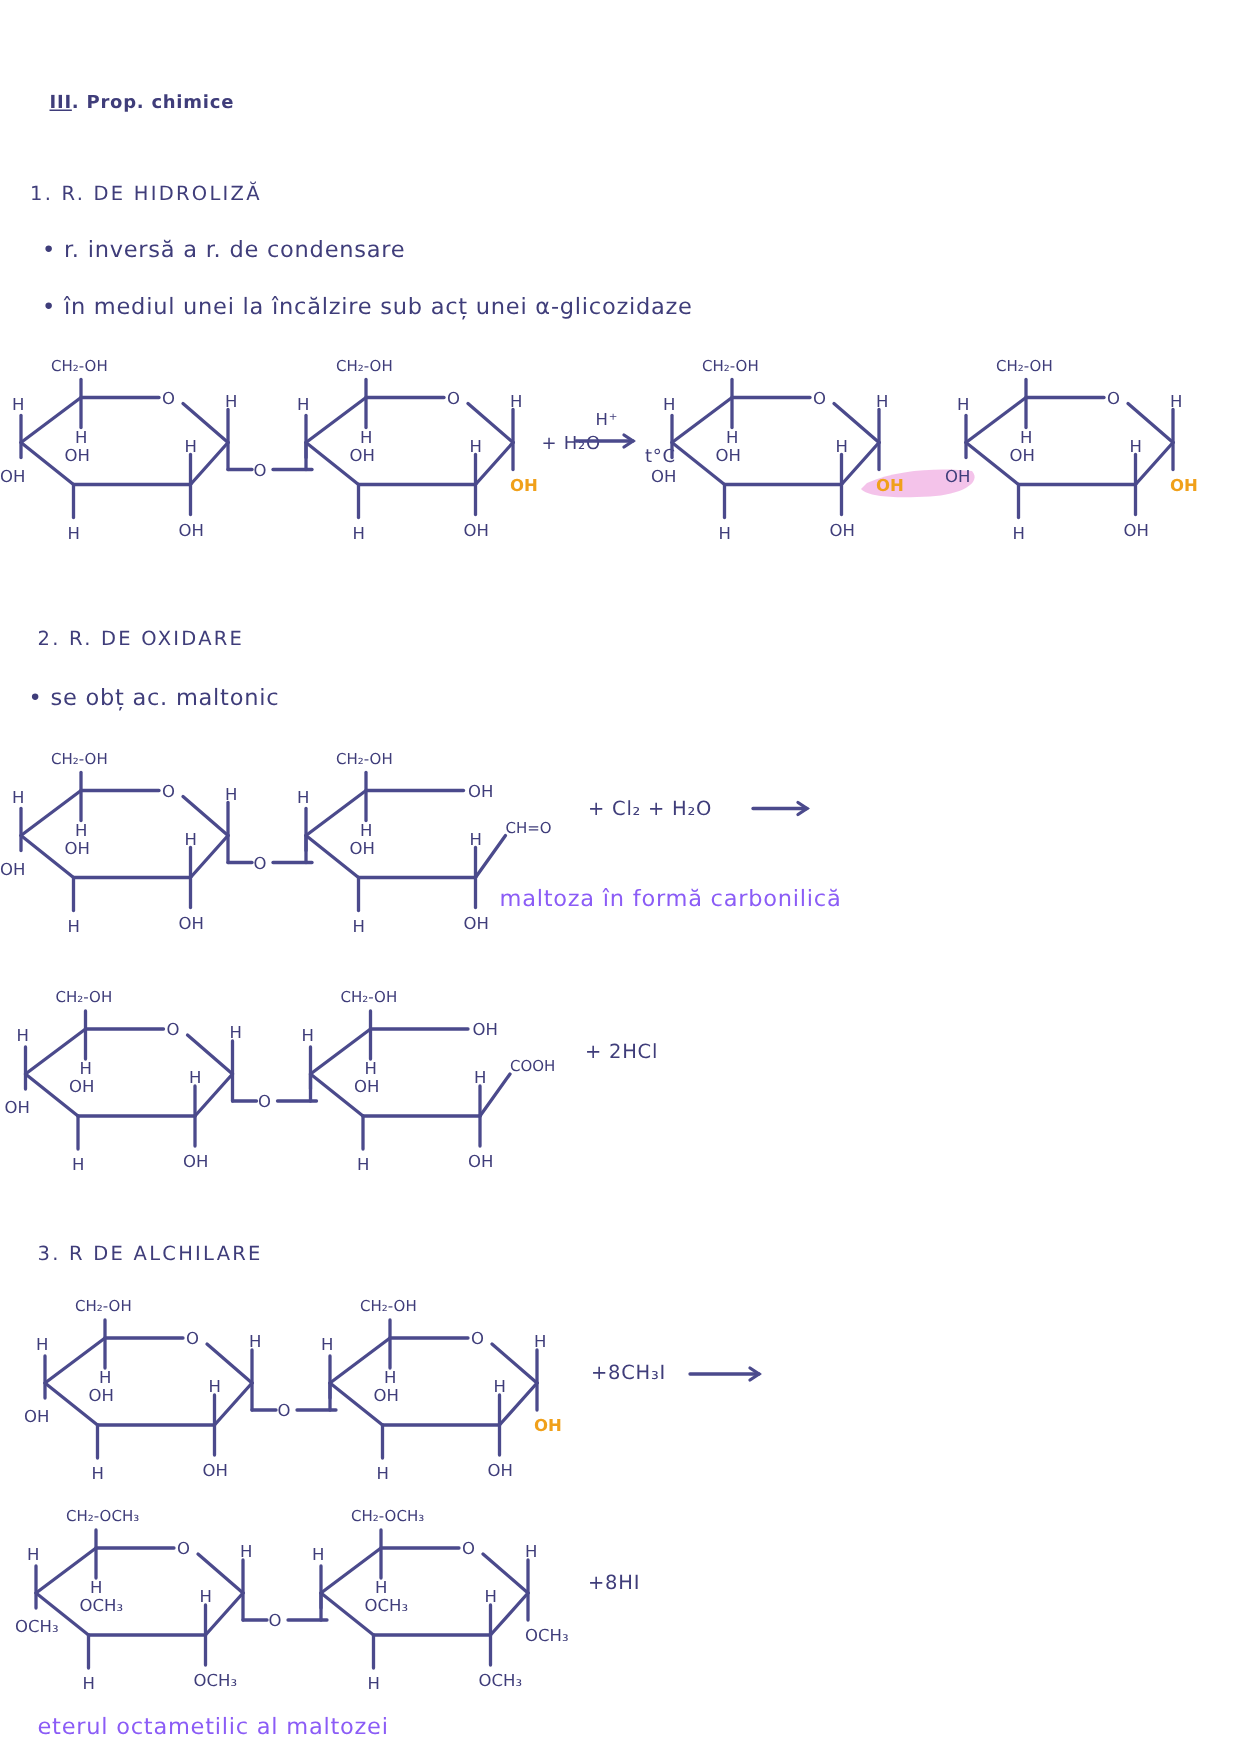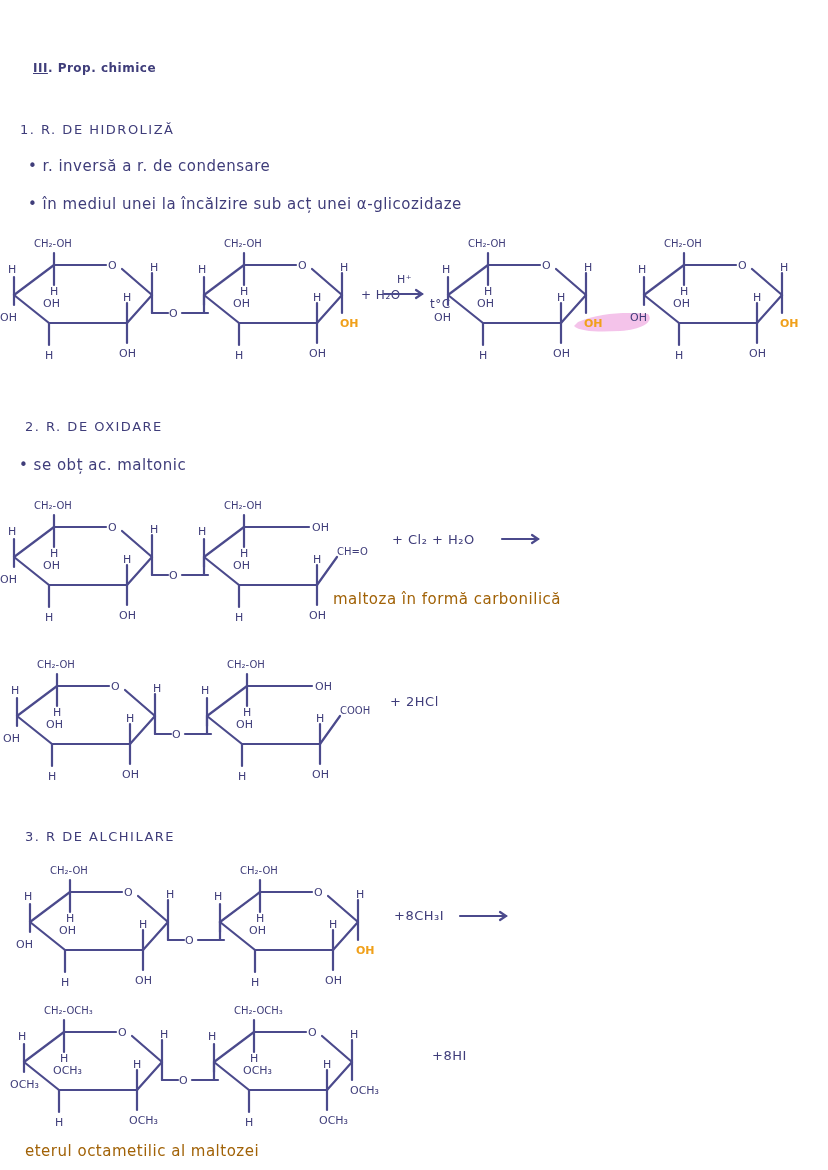--- a/index.html
+++ b/index.html
@@ -1,21 +1,21 @@
 <!DOCTYPE html>
 <html><head>
 <meta charset="utf-8">
 <style>
   html, body { margin: 0; padding: 0; background: #ffffff; }
   body { width: 828px; height: 1170px; position: relative; overflow: hidden;
          font-family: "DejaVu Sans", sans-serif; color: #3f3d7a; }
   .txt { position: absolute; white-space: nowrap; font-size: 15px; color: #3f3d7a; }
   .hand { font-family: "DejaVu Sans", sans-serif; letter-spacing: 0.5px; }
   .caps { font-size: 13px; letter-spacing: 1.5px; }
-  .green { color: #a16207; font-size: 15px; }
+  .green { color: #8b5cf6; font-size: 15px; }
   svg.chem { position: absolute; left: 0; top: 0; }
   .lbl { font-family: "DejaVu Sans", sans-serif; font-size: 11px; fill: #3f3d7a; }
   .lbl-sm { font-family: "DejaVu Sans", sans-serif; font-size: 10px; fill: #3f3d7a; }
   .lbl-or { fill: #f0a01a; font-weight: bold; }
   .bond { stroke: #4b4a8c; stroke-width: 2.2; fill: none; stroke-linecap: round; }
 </style>
 </head>
 <body>
 
 <div class="txt hand" style="left:33px; top:61px; font-size:12px;font-weight:bold;">
@@ -27,21 +27,21 @@
 <div class="txt hand" style="left:28px; top:195px;">• în mediul unei la încălzire sub acț unei  α-glicozidaze</div>
 
 <div class="txt caps" style="left:25px; top:419px;text-align:center;">2. R. DE OXIDARE</div>
 <div class="txt hand" style="left:19px; top:456px;">• se obț ac. maltonic</div>
 <div class="txt hand" style="left:392px; top:532px; font-size:13px;">+ Cl₂ + H₂O</div>
 <div class="txt green hand" style="left:333px; top:590px;">maltoza în formă carbonilică</div>
 <div class="txt hand" style="left:390px; top:694px; font-size:13px;">+ 2HCl</div>
 
 <div class="txt caps" style="left:25px; top:829px;">3. R DE ALCHILARE</div>
 <div class="txt hand" style="left:394px; top:908px; font-size:13px;">+8CH₃I</div>
-<div class="txt hand" style="left:392px; top:1048px; font-size:13px;margin-left:40px;">+8HI</div>
+<div class="txt hand" style="left:392px; top:1048px; font-size:13px;">+8HI</div>
 <div class="txt green hand" style="left:25px; top:1142px;">eterul octametilic al maltozei</div>
 
 <div class="txt hand" style="left:361px; top:288px; font-size:12px;">+ H₂O</div>
 <div class="txt hand" style="left:397px; top:273px; font-size:11px;">H⁺</div>
 <div class="txt hand" style="left:394px; top:297px; font-size:12px;margin-left:36px;">t°C</div>
 
 <svg class="chem" width="828" height="1170" xmlns="http://www.w3.org/2000/svg">
 
   <path d="M578 322 C 600 312, 630 312, 648 314 C 655 322, 640 330, 620 331 C 600 332, 580 332, 574 326 Z" fill="#f2b8e6" opacity="0.85"></path>
 

